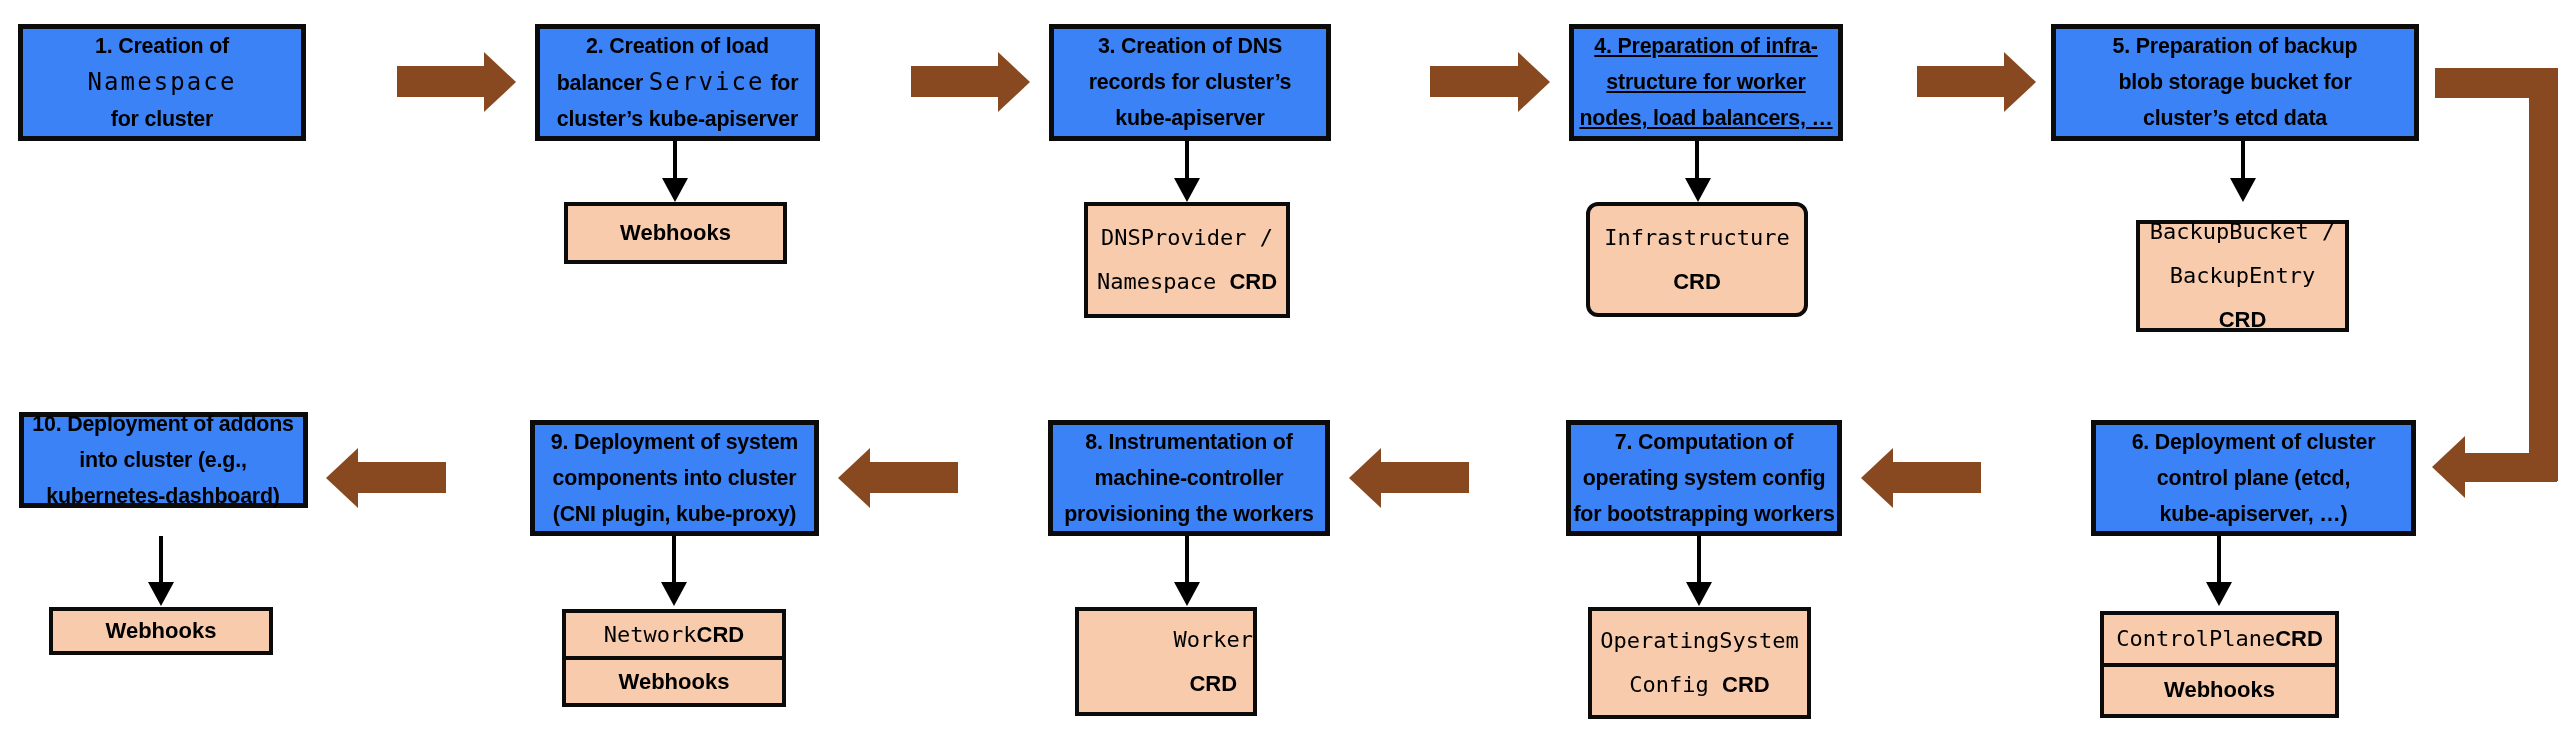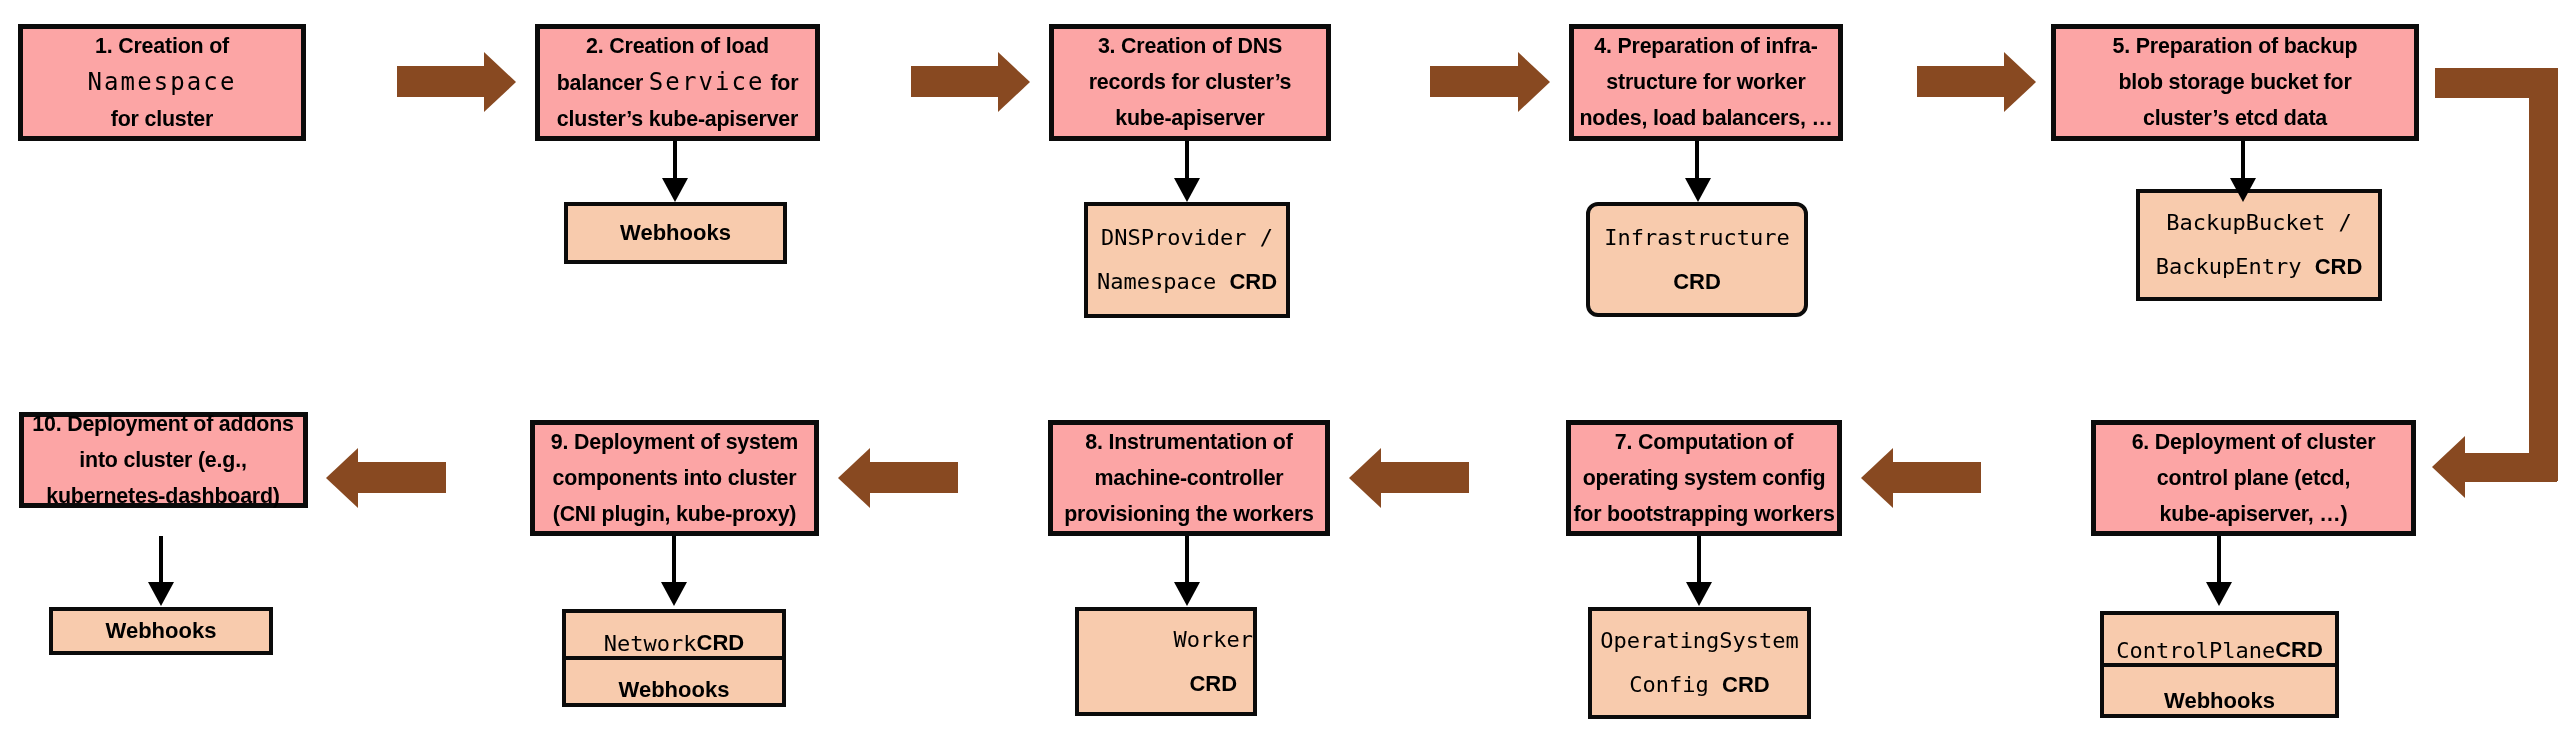--- a/index.html
+++ b/index.html
@@ -1,27 +1,27 @@
 <!DOCTYPE html>
 <html style="font-size:11.4px"><head>
 <meta charset="utf-8">
 <title>Cluster creation flow</title>
 <style>
   html,body{margin:0;padding:0;}
   body{width:2576px;height:742px;position:relative;background:#ffffff;overflow:hidden;
        font-family:"Liberation Sans",sans-serif;color:#000;}
-  .box{position:absolute;box-sizing:border-box;background:#fca5a5;border:5px solid #0B0B0B;
+  .box{position:absolute;box-sizing:border-box;background:#3b82f6;border:5px solid #0B0B0B;
        display:flex;align-items:center;justify-content:center;text-align:center;
        font-weight:bold;font-size:21.4px;line-height:36px;letter-spacing:-0.2px;}
   .sub{position:absolute;box-sizing:border-box;background:#F8CBAD;border:4.3px solid #0B0B0B;
        display:flex;align-items:center;justify-content:center;text-align:center;
        font-weight:bold;font-size:22px;line-height:44px;}
   .stack{position:absolute;box-sizing:border-box;background:#F8CBAD;border:4.3px solid #0B0B0B;
        display:flex;flex-direction:column;align-items:stretch;padding:0;}
-  .stack .row{flex:1;display:flex;align-items:flex-end;justify-content:center;text-align:center;
+  .stack .row{flex:1;display:flex;align-items:center;justify-content:center;text-align:center;
        font-weight:bold;font-size:22px;}
   .stack .row + .row{border-top:4.3px solid #0B0B0B;}
   .mono{font-family:"DejaVu Sans Mono","Liberation Mono",monospace;font-weight:normal;letter-spacing:0;}
   .box .mono{font-size:24px;letter-spacing:2.1px;}
   .sub .mono,.stack .mono{font-size:22px;letter-spacing:0;}
   
   .shaft{position:absolute;height:31px;background:#884921;}
   .ahead-r{position:absolute;width:0;height:0;border-top:30px solid transparent;
        border-bottom:30px solid transparent;border-left:32px solid #884921;}
   .ahead-l{position:absolute;width:0;height:0;border-top:30px solid transparent;
@@ -39,21 +39,21 @@
 
 <div class="box" style="left:18px;top:23.5px;width:288px;height:117px;">
   <div><span>1. Creation of</span><br><span class="mono">Namespace</span><br><span>for cluster</span></div>
 </div>
 <div class="box" style="left:535px;top:23.5px;width:285px;height:117px;">
   <div><span>2. Creation of load</span><br><span>balancer </span><span class="mono">Service</span><span> for</span><br><span>cluster’s kube-apiserver</span></div>
 </div>
 <div class="box" style="left:1049px;top:23.5px;width:282px;height:117px;">
   <div><span>3. Creation of DNS</span><br><span>records for cluster’s</span><br><span>kube-apiserver</span></div>
 </div>
-<div class="box" style="left:1569px;top:23.5px;width:274px;height:117px;">
+<div class="box" style="left:1569px;top:23.5px;width:274px;height:117px;text-decoration:underline;">
   <div><span>4. Preparation of infra-</span><br><span>structure for worker</span><br><span>nodes, load balancers, …</span></div>
 </div>
 <div class="box" style="left:2051px;top:23.5px;width:368px;height:117px;">
   <div><span>5. Preparation of backup</span><br><span>blob storage bucket for</span><br><span>cluster’s etcd data</span></div>
 </div>
 
 <div class="box" style="left:2091px;top:420px;width:325px;height:116px;">
   <div><span>6. Deployment of cluster</span><br><span>control plane (etcd,</span><br><span>kube-apiserver, …)</span></div>
 </div>
 <div class="box" style="left:1566px;top:420px;width:276px;height:116px;">
@@ -71,21 +71,21 @@
 
 <div class="sub" style="left:564px;top:202px;width:223px;height:62px;">
   <div><span class="b">Webhooks</span></div>
 </div>
 <div class="sub" style="left:1076px;top:202px;width:206px;height:116px;margin-left:8px;">
   <div><span class="mono">DNSProvider /</span><br><span class="mono">Namespace </span><span class="b">CRD</span></div>
 </div>
 <div class="sub" style="left:1586px;top:202px;width:222px;height:115px;border-radius:12px;">
   <div><span class="mono">Infrastructure</span><br><span class="b">CRD</span></div>
 </div>
-<div class="sub" style="left:2136px;top:189px;width:246px;height:112px;">
+<div class="sub" style="left:2136px;top:220px;width:213px;height:112px;">
   <div><span class="mono">BackupBucket /</span><br><span class="mono">BackupEntry </span><span class="b">CRD</span></div>
 </div>
 
 <div class="stack" style="left:2100px;top:611px;width:239px;height:107px;">
   <div class="row">
       <span class="mono">ControlPlane </span>
       <span class="b">CRD</span>
     </div>
   <div class="row">
       <span class="b">Webhooks</span>

